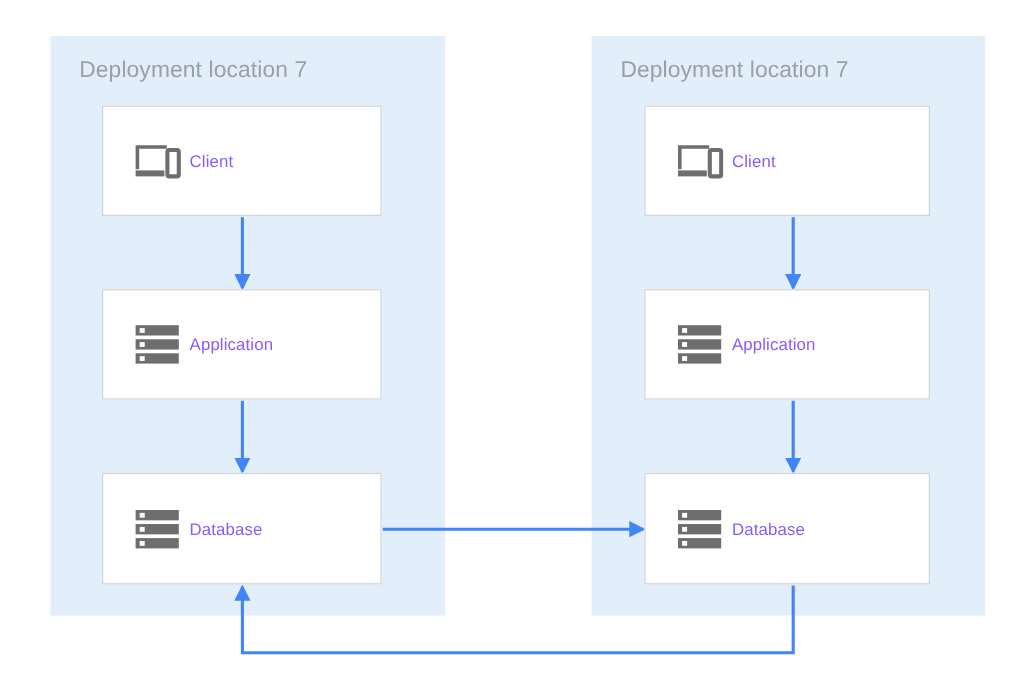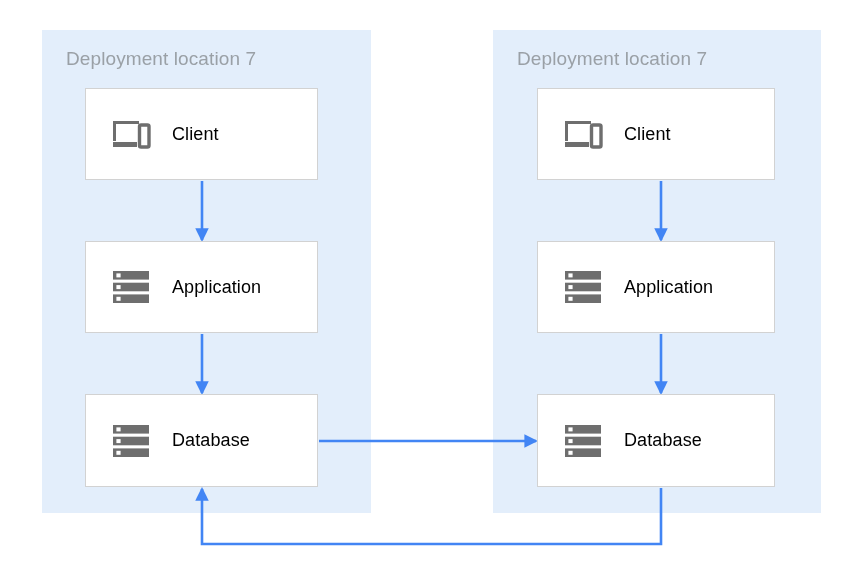--- a/index.html
+++ b/index.html
@@ -47,23 +47,22 @@
     flex: 0 0 auto;
     width: 54px;
     height: 54px;
     margin-left: 18px;
     display: flex;
     align-items: center;
     justify-content: center;
   }
   .node-label {
     flex: 0 0 auto;
-    margin-left: 14px;
-    font-size: 18px;
-    color: #000000;
+    font-size: 14px;
+    color: #8b5cf6;
     white-space: nowrap;
     letter-spacing: 0.1px;
   }
   .edge-layer {
     position: absolute;
     left: 0;
     top: 0;
     width: 862px;
     height: 574px;
     pointer-events: none;

